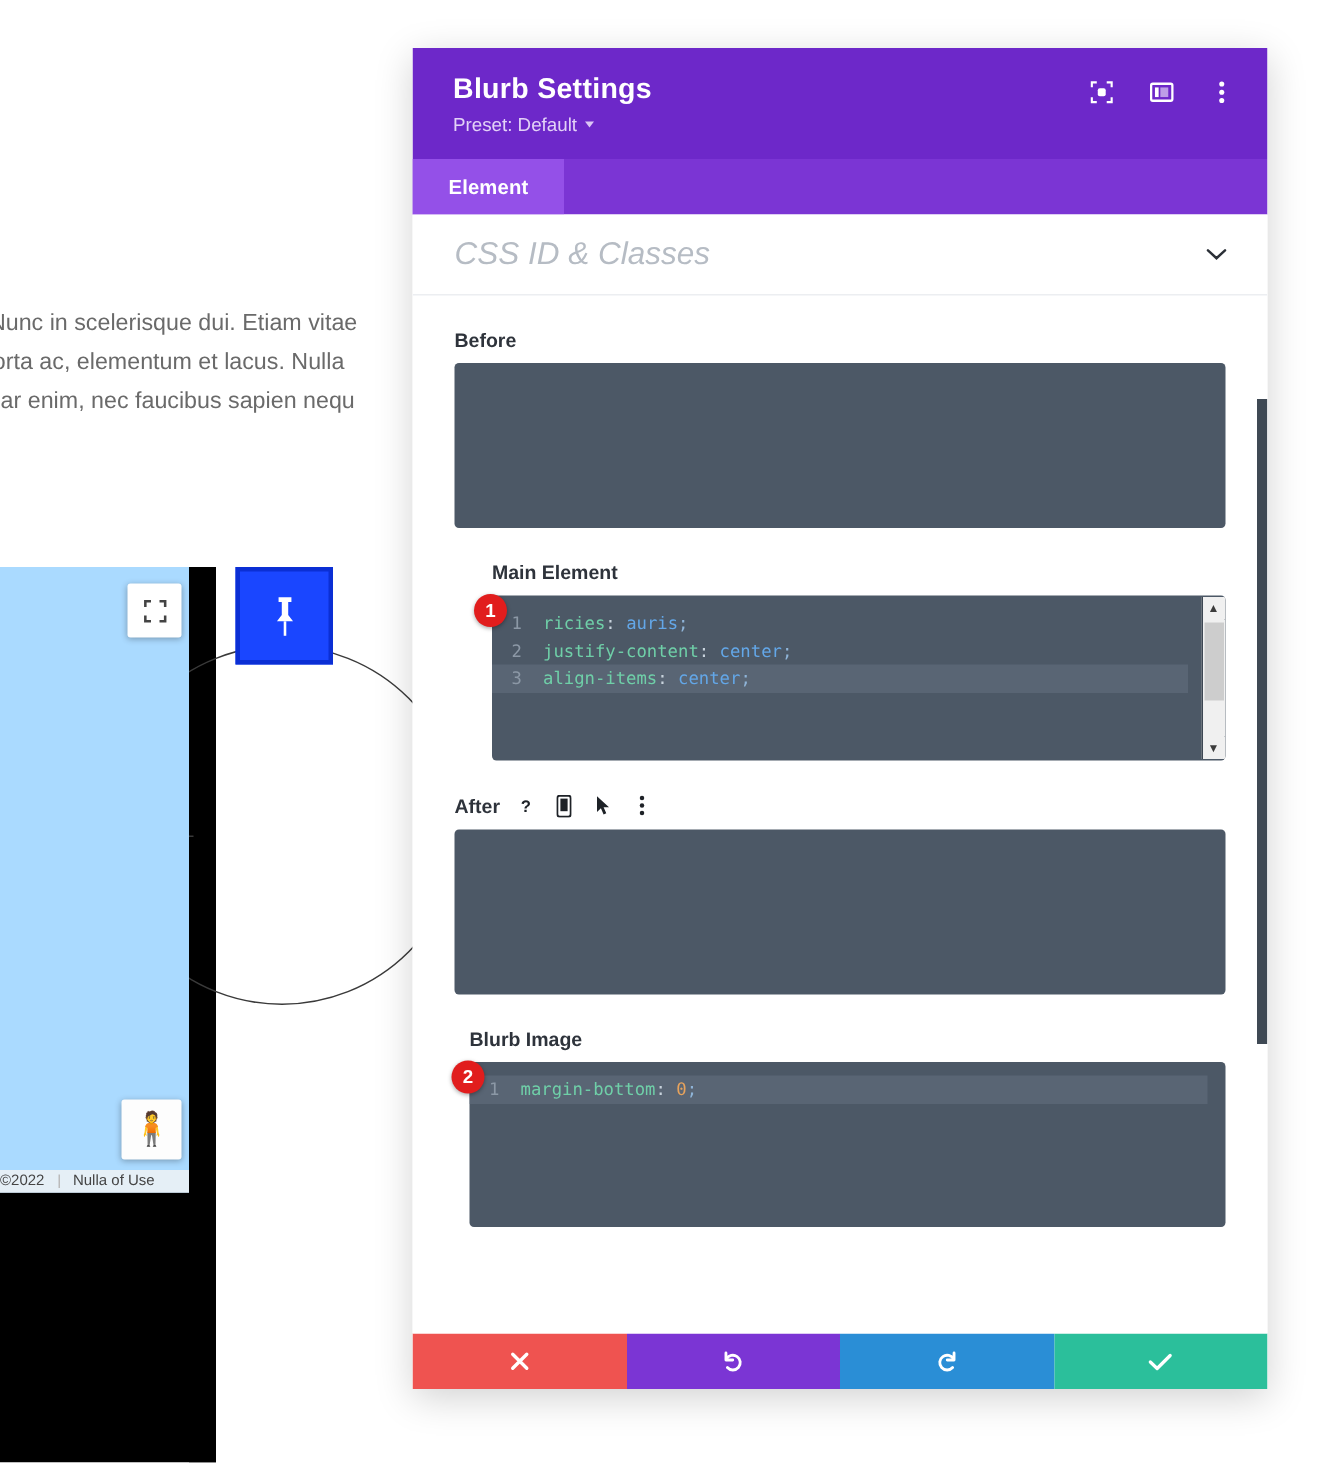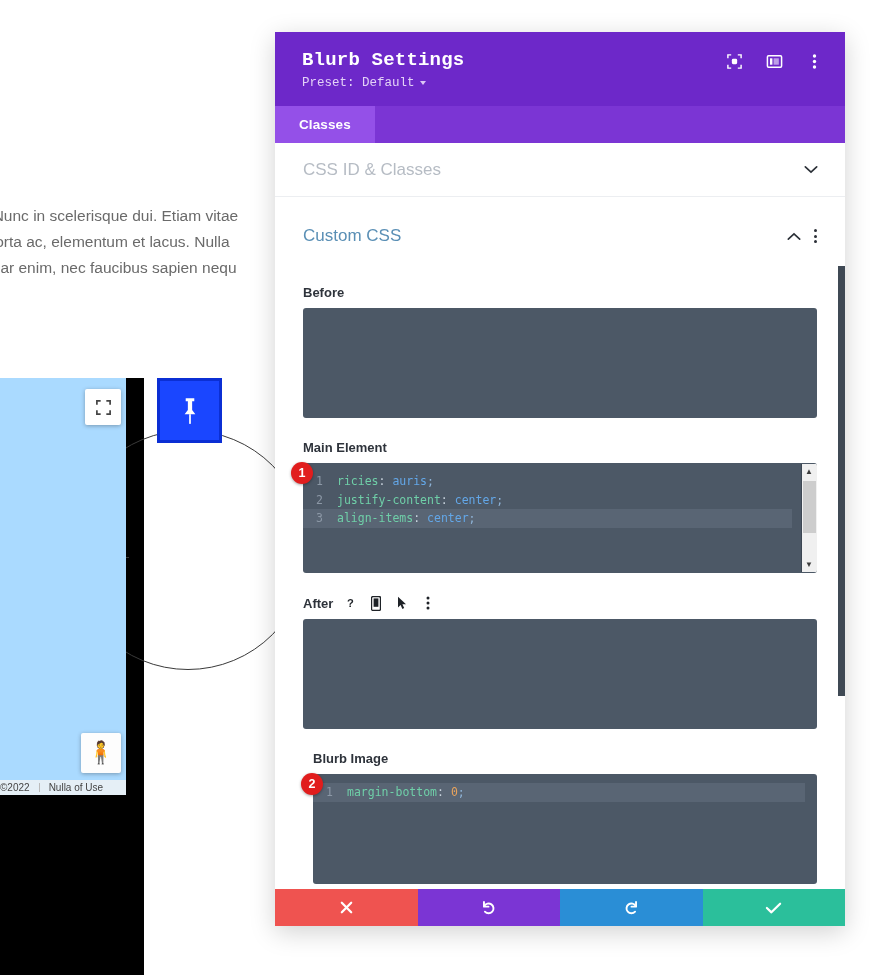--- a/index.html
+++ b/index.html
@@ -71,21 +71,20 @@
     background:#fff;
     box-shadow: 0 6px 24px rgba(0,0,0,.18);
     display:flex; flex-direction:column;
     overflow:hidden;
   }
   .modal-header {
     background:#6d28c9;
     padding:16px 22px 12px 27px;
     display:flex; align-items:flex-start; justify-content:space-between;
     min-height:74px;
-    font-family:Liberation Mono, monospace;
   }
   .modal-title {
     color:#fff; font-size:19px; font-weight:700; letter-spacing:.2px;
     line-height:24px;
   }
   .modal-preset {
     color:#e3d2f7; font-size:12.5px; margin-top:4px;
     display:flex; align-items:center; gap:5px;
   }
   .caret-down {
@@ -108,21 +107,21 @@
     flex:1; position:relative; overflow:hidden; background:#fff;
   }
   .scroll-area { position:absolute; inset:0; padding:0 0 0 0; }
 
   .section-row {
     display:flex; align-items:center; justify-content:space-between;
     padding: 0 27px 0 28px;
     height:54px;
     border-bottom:1px solid #eceef1;
   }
-  .section-title { font-size:17px; color:#b6bcc4; font-weight:400; }
+  .section-title { font-size:21px; color:#b6bcc4; font-weight:400;font-style:italic; }
   .section-title.active { color:#5a8fb5; }
   .row-icons { display:flex; align-items:center; gap:13px; }
   .chev { width:14px; height:9px; color:#2b3037; }
   .dots-v { width:4px; height:16px; display:flex; flex-direction:column; justify-content:center; gap:2.5px; }
   .dots-v i { width:3px; height:3px; background:#2b3037; border-radius:50%; display:block; }
 
   .field { padding: 0 28px; }
   .field-label {
     font-size:13px; color:#2e333b; font-weight:600;
     margin: 22px 0 8px 0;
@@ -273,59 +272,46 @@
           <svg width="5" height="17" viewBox="0 0 5 17">
             <circle cx="2.5" cy="3" r="1.7" fill="#fff"></circle>
             <circle cx="2.5" cy="8.5" r="1.7" fill="#fff"></circle>
             <circle cx="2.5" cy="14" r="1.7" fill="#fff"></circle>
           </svg>
         </div>
       </div>
     </div>
 
     <div class="tabs">
-      <div class="tab active">Classes</div>
+      <div class="tab active">Element</div>
     </div>
 
     <div class="modal-body">
       <div class="scroll-area">
 
         <div class="section-row">
           <div class="section-title">CSS ID &amp; Classes</div>
           <div class="row-icons">
             <svg class="chev" viewBox="0 0 16 10">
               <path d="M1.5 2 L8 8 L14.5 2" fill="none" stroke="currentColor" stroke-width="1.9" stroke-linecap="round"></path>
             </svg>
           </div>
         </div>
 
-        <div class="section-row" style="border-bottom:none;margin-top:12px;">
-          <div class="section-title active">Custom CSS</div>
-          <div class="row-icons">
-            <svg class="chev" viewBox="0 0 16 10">
-              <path d="M1.5 8 L8 2 L14.5 8" fill="none" stroke="currentColor" stroke-width="1.9" stroke-linecap="round"></path>
-            </svg>
-            <span class="dots-v">
-                <i></i>
-                <i></i>
-                <i></i>
-              </span>
-          </div>
-        </div>
 
         <div class="field">
           <div class="field-label">
             <span>Before</span>
           </div>
           <div class="codebox plain" style="height:110px;">
             <div class="code-lines"></div>
           </div>
         </div>
 
-        <div class="field" style="position:relative;">
+        <div class="field" style="position:relative;margin-left:25px;">
           <div class="field-label">
             <span>Main Element</span>
           </div>
           <div class="badge" style="left:16px; top:22px;">1</div>
           <div class="codebox" style="height:110px;">
             <div class="code-lines">
               <div class="cline">
                 <span class="lnum">1</span>
                 <span class="ctok-prop">ricies</span><span class="ctok-punc">:</span>&nbsp;<span class="ctok-val">auris</span><span class="ctok-semi">;</span>
               </div>

